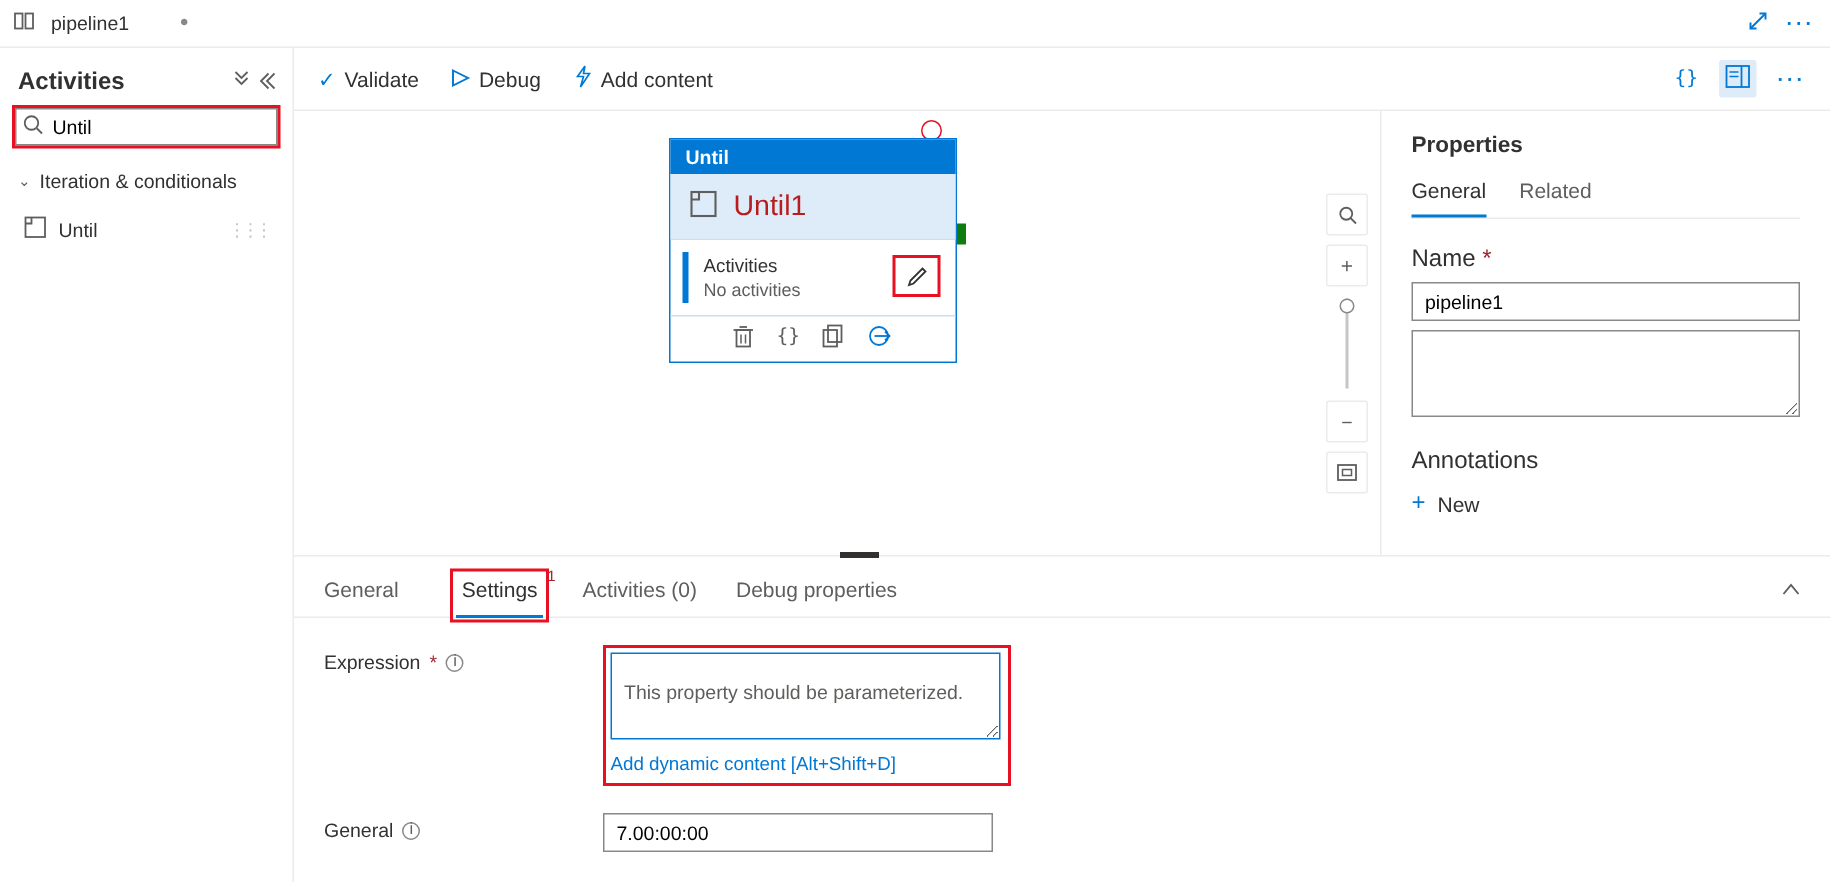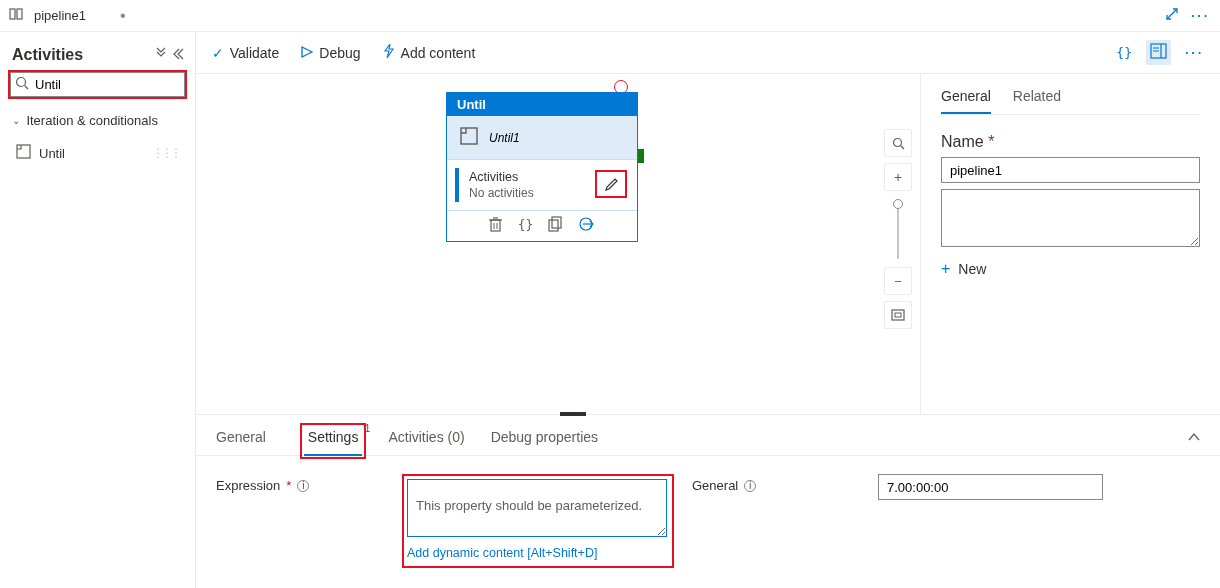--- a/index.html
+++ b/index.html
@@ -42,21 +42,21 @@
   .toolbar-right .active-panel { background:#deecf9; padding:4px 5px; border-radius:2px; }
 
   .canvas-row { flex:1; display:flex; min-height:0;}
   .canvas { flex:1; position:relative; background:#fff; }
 
   
   .node { position:absolute; left:250px; top:18px; width:192px; border:1px solid #0078d4; background:#fff; }
   .node-title { background:#0078d4; color:#fff; font-size:13px; font-weight:600; padding:4px 10px;}
   .node-body-head { background:#deecf9; padding:10px 12px; display:flex; align-items:center; gap:10px;}
   .node-body-head .loop-icon { color:#605e5c; }
-  .node-name { font-size:12px; color:#000000;font-style:italic; }
+  .node-name { font-size:19px; color:#b91c1c; }
   .node-act { position:relative; padding:10px 12px; border-top:1px solid #c7e0f4; }
   .node-act-bar { position:absolute; left:8px; top:8px; bottom:8px; width:4px; background:#0078d4;}
   .node-act-text { margin-left:10px; }
   .node-act-label { font-size:12.5px; color:#323130; }
   .node-act-sub { font-size:12px; color:#605e5c; margin-top:2px;}
   .edit-icon-wrap { position:absolute; right:10px; top:10px; width:32px; height:28px; display:flex; align-items:center; justify-content:center; }
   .edit-icon-wrap.redbox { border:2px solid #e81123; }
   .node-footer { border-top:1px solid #c7e0f4; padding:6px 8px; display:flex; gap:16px; justify-content:center; color:#605e5c;}
   .node-footer .arrow-icon { color:#0078d4; }
   .red-circle { position:absolute; left:418px; top:6px; width:14px; height:14px; border:1.5px solid #e81123; border-radius:50%; }
@@ -87,29 +87,29 @@
   
   .detail { border-top:1px solid #edebe9; position:relative; }
   .drag-handle { position:absolute; top:-3px; left:364px; width:26px; height:4px; background:#323130; }
   .d-tabs { display:flex; gap:26px; padding:12px 20px 0 20px; border-bottom:1px solid #edebe9; align-items:flex-end;}
   .dtab { padding-bottom:10px; font-size:14px; color:#605e5c; position:relative;}
   .dtab.active { color:#323130;margin-left:12px; }
   .dtab.active::after{ content:""; position:absolute; left:0; right:0; bottom:-1px; height:2px; background:#0078d4;}
   .dtab.redbox { outline:2px solid #e81123; outline-offset:2px; padding-left:4px; padding-right:4px; padding-top:2px;}
   .dtab .badge { position:absolute; top:-4px; right:-8px; font-size:10px; color:#a4262c;}
   .d-collapse { margin-left:auto; color:#605e5c; padding-bottom:10px; font-size:12px;}
-  .d-body { padding:18px 20px 20px 20px; display:flex; flex-direction:row; gap:18px; }
+  .d-body { padding:18px 20px 20px 20px; display:flex; flex-direction:column; gap:18px; }
   .drow { display:flex; align-items:flex-start; gap:18px; }
   .dlabel { width:168px; display:flex; align-items:center; gap:6px; font-size:13px; padding-top:4px;}
   .info-icon { color:#605e5c; font-size:11px; border:1px solid #8a8886; border-radius:50%; width:12px; height:12px; display:inline-flex; align-items:center; justify-content:center; line-height:1;}
   .expr-group.redbox { border:2px solid #e81123; padding:3px 3px 6px 3px; width:272px;}
   .expr-ta { width:260px; height:58px; border:1px solid #0078d4; resize:both; font-size:13px; padding:18px 8px; color:#605e5c;}
   .expr-ta::placeholder { color:#605e5c; }
   .dyn-link { color:#0078d4; font-size:12.5px; margin-top:6px; display:block;}
-  .timeout-input { width:225px; height:26px; border:1px solid #8a8886; padding:0 8px; font-size:13px;}
+  .timeout-input { width:260px; height:26px; border:1px solid #8a8886; padding:0 8px; font-size:13px;}
 
   svg { overflow:visible; }
 </style>
 </head>
 <body>
 
 <div class="root">
 
   <div class="titlebar">
     <div class="titlebar-left">
@@ -275,27 +275,29 @@
             <div class="z-fit">
                 <svg width="14" height="12">
                   <rect x="1" y="1" width="12" height="10" fill="none" stroke="#605e5c" stroke-width="1.2"></rect>
                   <rect x="4" y="4" width="6" height="4" fill="none" stroke="#605e5c" stroke-width="1"></rect>
                 </svg>
               </div>
           </div>
         </div>
 
         <div class="props">
+          <div class="props-title">Properties</div>
           <div class="props-tabs">
             <div class="ptab active">General</div>
             <div class="ptab">Related</div>
           </div>
           <div class="p-label"><span>Name</span> <span class="req">*</span></div>
           <input class="p-input" value="pipeline1" style="">
           <textarea class="p-textarea" style=""></textarea>
+          <div class="p-label">Annotations</div>
           <div class="ann-new">
             <span class="plus">+</span>
             <span class="ann-label">New</span>
           </div>
         </div>
       </div>
 
       <div class="detail">
         <div class="drag-handle"></div>
         <div class="d-tabs">

